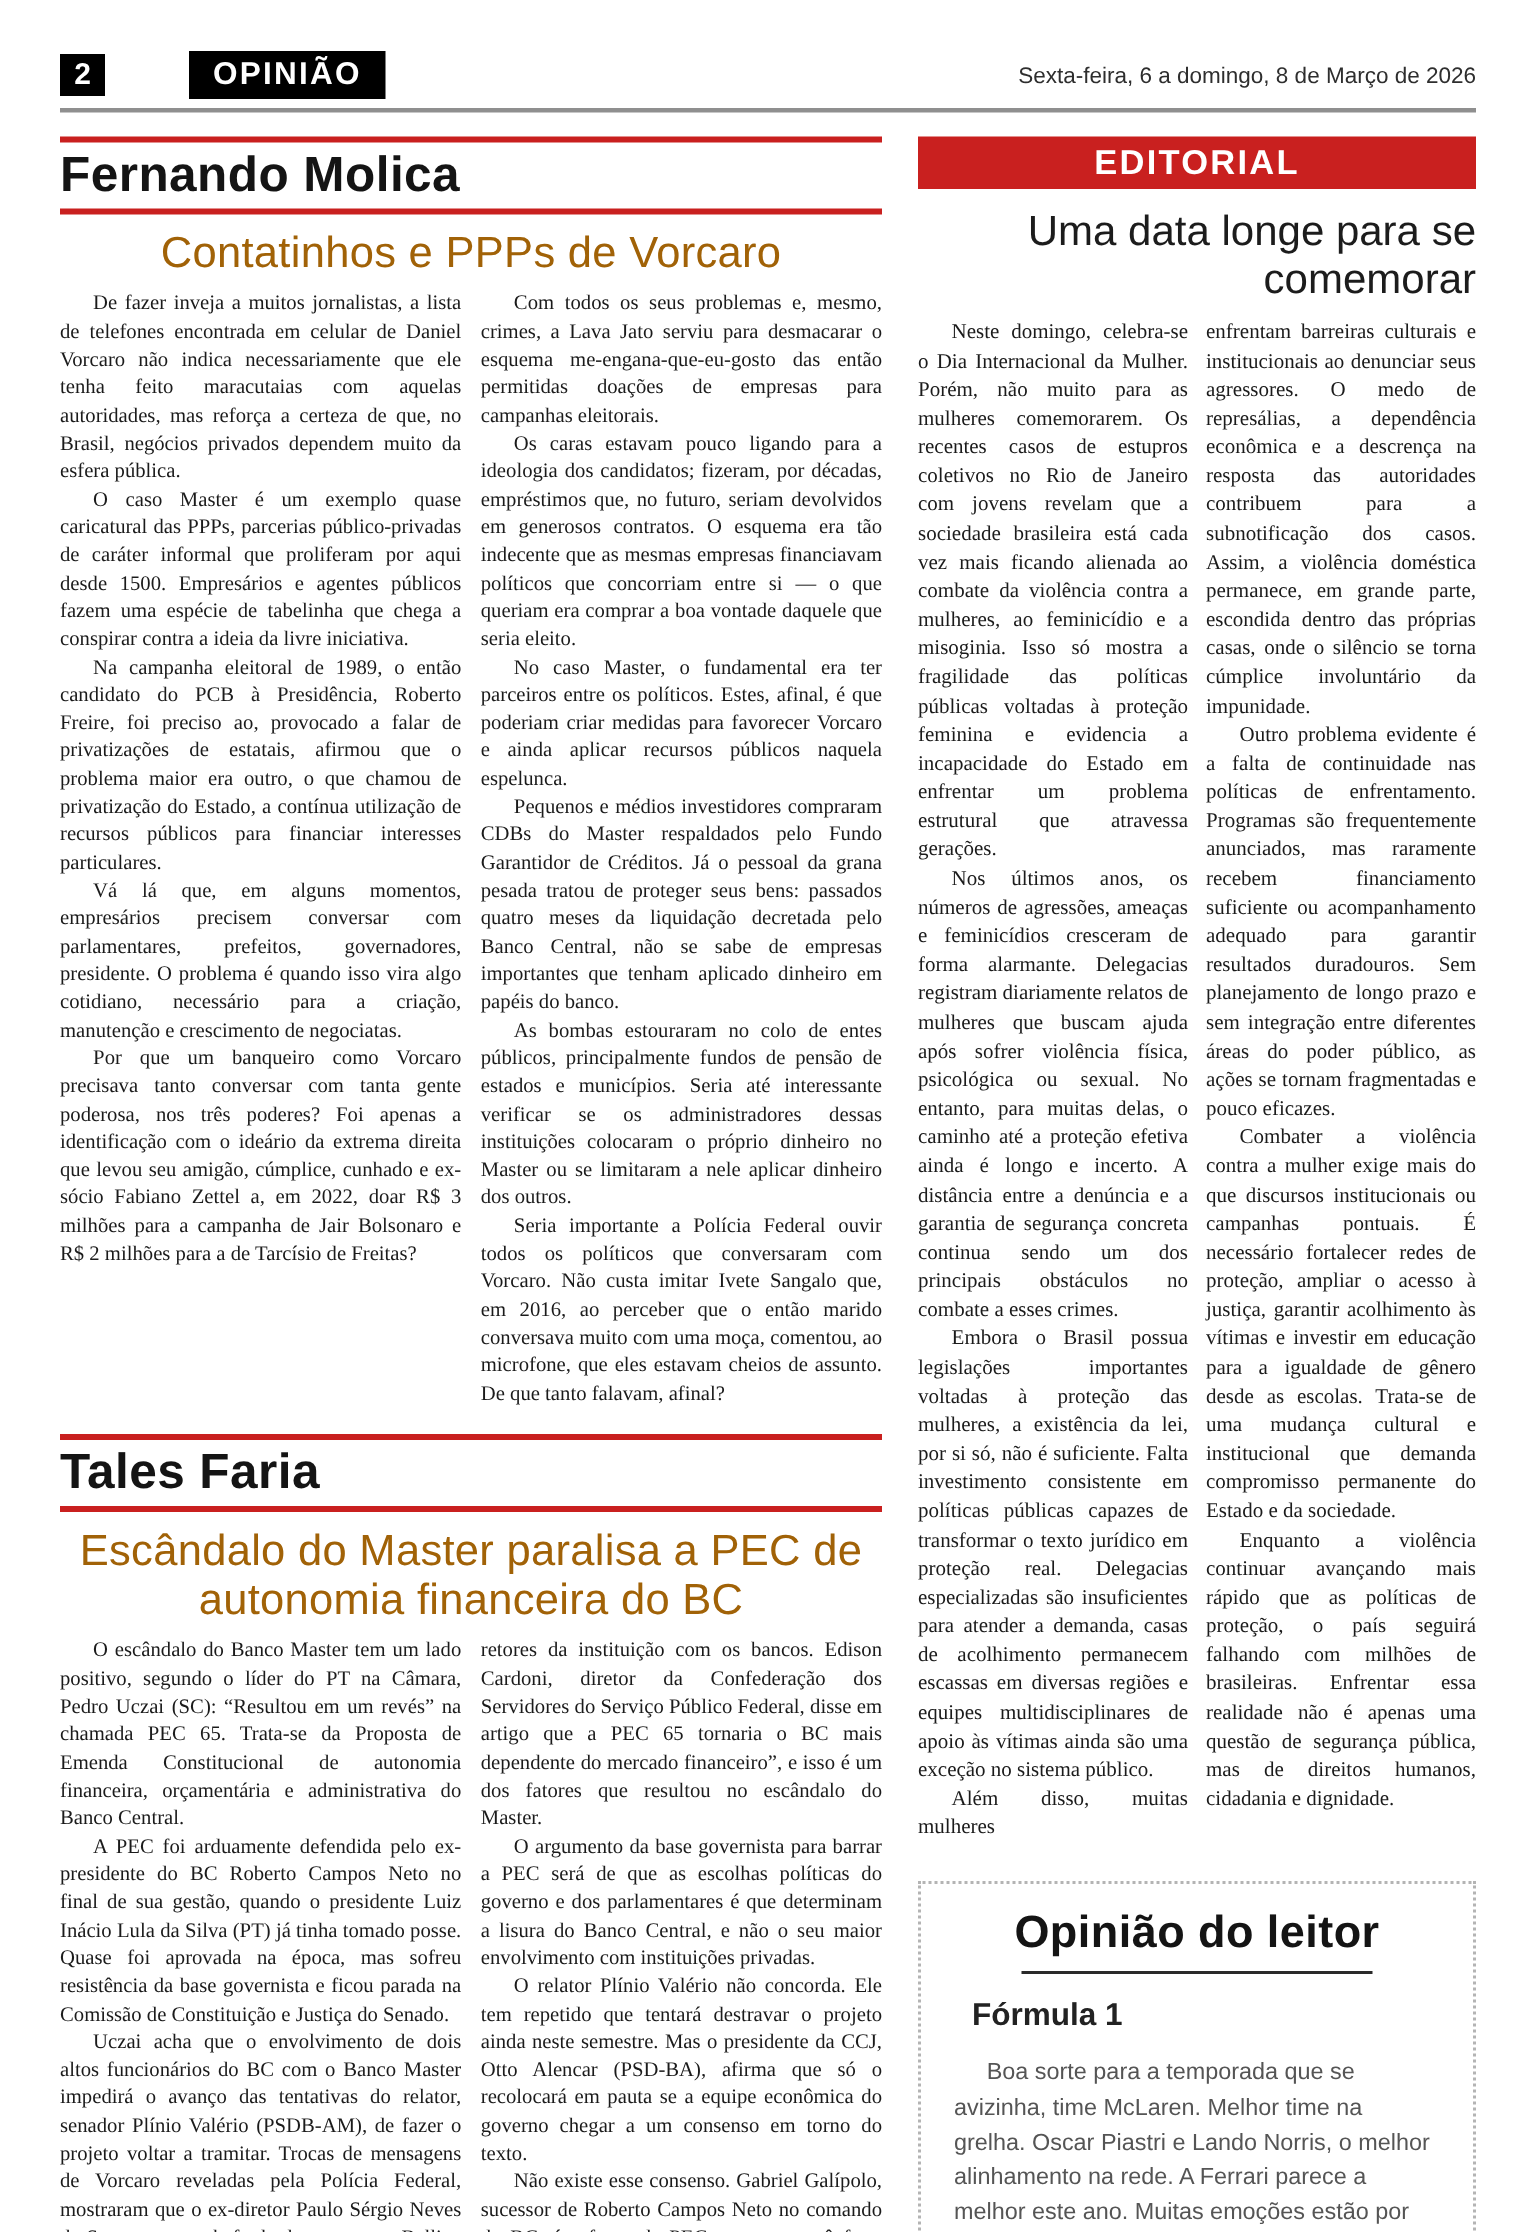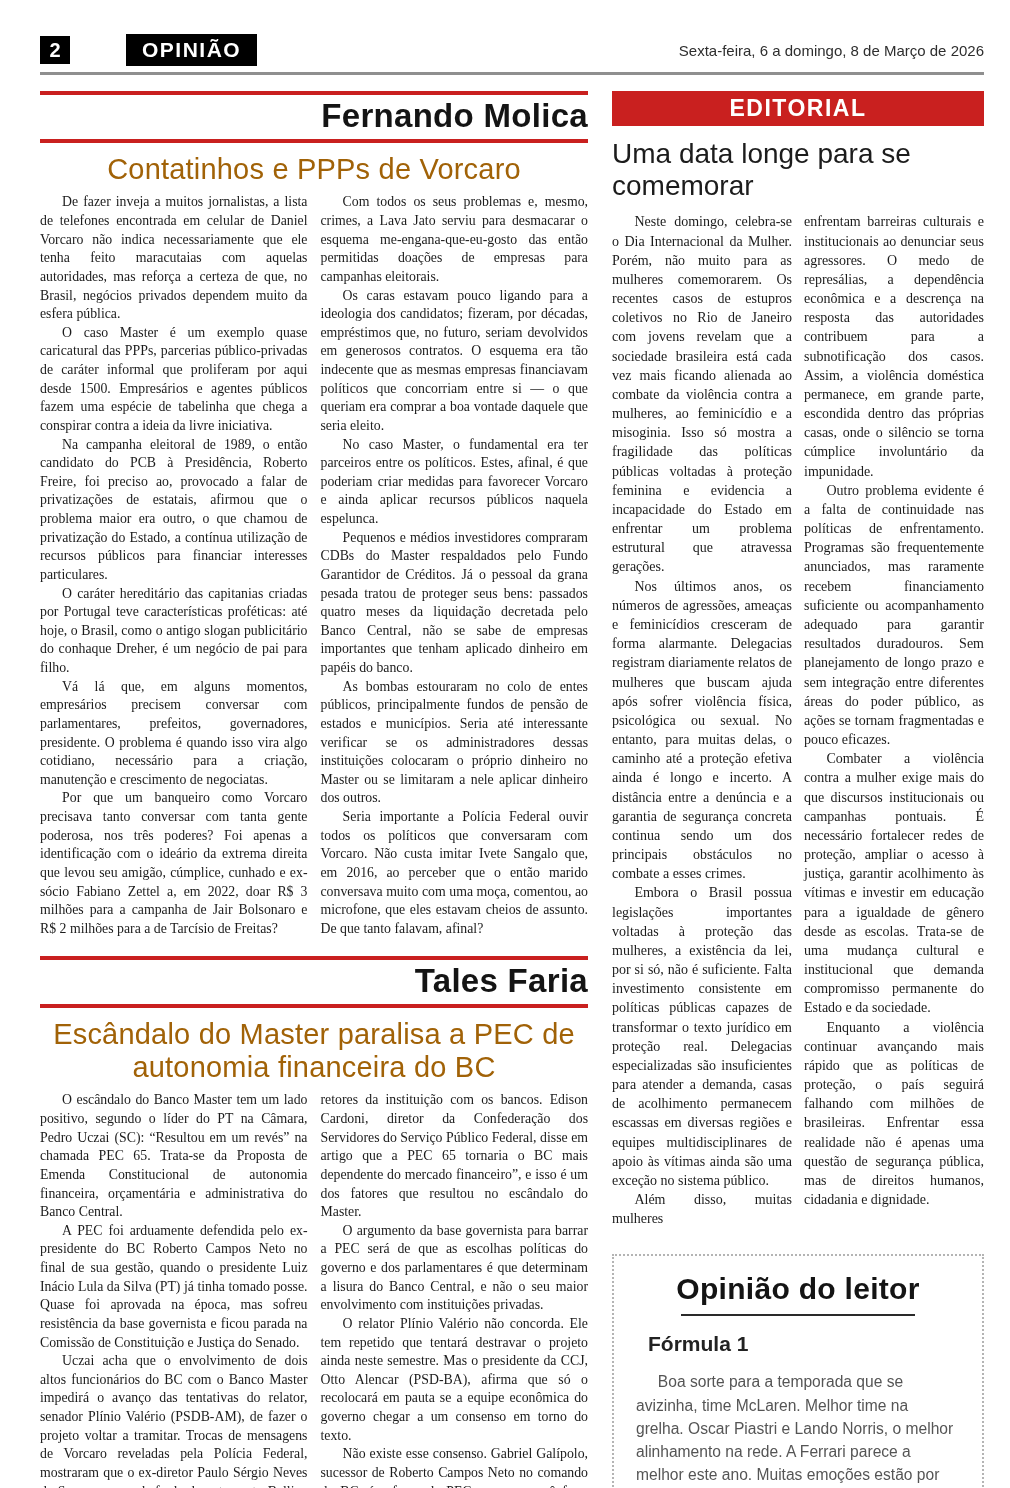--- a/index.html
+++ b/index.html
@@ -31,39 +31,39 @@
   }
   .edition-date{
     flex:1; text-align:right; font-family:"Liberation Sans",sans-serif;
     font-size:15px; color:#2e2e2e;
   }
   
   .content{ display:grid; grid-template-columns:548px 372px; column-gap:24px; margin-top:16px; }
   
   .red-rule{ height:4px; background:var(--accent); }
   .author-name{
-    font-family:"Liberation Sans",sans-serif; font-weight:700; text-align:right;
+    font-family:"Liberation Sans",sans-serif; font-weight:700; text-align:left;
     font-size:33px; color:#141414; padding:2px 0 4px; letter-spacing:.3px;
   }
   .article-title{
     font-family:"Liberation Sans",sans-serif; font-weight:400; text-align:center;
     font-size:29px; color:#a16207; margin:10px 0 8px; line-height:1.12; letter-spacing:.2px;
   }
   .cols{ display:flex; gap:13px; }
   .col{ flex:1; text-align:justify; font-size:13.8px; line-height:1.35; hyphens:auto; }
   .col p{ margin:0; text-indent:1.6em; }
   .col.continued p:first-child{ text-indent:0; }
   
   .editorial-banner{
     background:var(--accent); color:#fff; text-align:center;
     font-family:"Liberation Sans",sans-serif; font-weight:700; font-size:23px;
     letter-spacing:1.5px; padding:4px 0;
   }
   .editorial-title{
-    font-family:"Liberation Sans",sans-serif; font-weight:400; text-align:left;
+    font-family:"Liberation Sans",sans-serif; font-weight:400; text-align:right;
     font-size:28px; color:#1c1c1c; margin:12px 0 10px; line-height:1.15;
   }
   .editorial .cols{ gap:12px; }
   .editorial .col{ font-size:14px; line-height:1.37; }
   .section-block{ margin-top:18px; }
   
   .reader-box{
     border:2px dotted #b4b4b4; margin-top:26px; padding:16px 22px 14px;
     font-family:"Liberation Sans",sans-serif;
   }
@@ -94,21 +94,20 @@
       <section>
         <div class="red-rule"></div>
         <div class="author-name">Fernando Molica</div>
         <div class="red-rule"></div>
         <h1 class="article-title">Contatinhos e PPPs de Vorcaro</h1>
         <div class="cols">
           <div class="col">
               <p>De fazer inveja a muitos jornalistas, a lista de telefones encontrada em celular de Daniel Vorcaro não indica necessariamente que ele tenha feito maracutaias com aquelas autoridades, mas reforça a certeza de que, no Brasil, negócios privados dependem muito da esfera pública.</p>
               <p>O caso Master é um exemplo quase caricatural das PPPs, parcerias público-privadas de caráter informal que proliferam por aqui desde 1500. Empresários e agentes públicos fazem uma espécie de tabelinha que chega a conspirar contra a ideia da livre iniciativa.</p>
               <p>Na campanha eleitoral de 1989, o então candidato do PCB à Presidência, Roberto Freire, foi preciso ao, provocado a falar de privatizações de estatais, afirmou que o problema maior era outro, o que chamou de privatização do Estado, a contínua utilização de recursos públicos para financiar interesses particulares.</p>
-              <p>O caráter hereditário das capitanias criadas por Portugal teve características proféticas: até hoje, o Brasil, como o antigo slogan publicitário do conhaque Dreher, é um negócio de pai para filho.</p>
               <p>Vá lá que, em alguns momentos, empresários precisem conversar com parlamentares, prefeitos, governadores, presidente. O problema é quando isso vira algo cotidiano, necessário para a criação, manutenção e crescimento de negociatas.</p>
               <p>Por que um banqueiro como Vorcaro precisava tanto conversar com tanta gente poderosa, nos três poderes? Foi apenas a identificação com o ideário da extrema direita que levou seu amigão, cúmplice, cunhado e ex-sócio Fabiano Zettel a, em 2022, doar R$ 3 milhões para a campanha de Jair Bolsonaro e R$ 2 milhões para a de Tarcísio de Freitas?</p>
             </div>
           <div class="col">
               <p>Com todos os seus problemas e, mesmo, crimes, a Lava Jato serviu para desmacarar o esquema me-engana-que-eu-gosto das então permitidas doações de empresas para campanhas eleitorais.</p>
               <p>Os caras estavam pouco ligando para a ideologia dos candidatos; fizeram, por décadas, empréstimos que, no futuro, seriam devolvidos em generosos contratos. O esquema era tão indecente que as mesmas empresas financiavam políticos que concorriam entre si — o que queriam era comprar a boa vontade daquele que seria eleito.</p>
               <p>No caso Master, o fundamental era ter parceiros entre os políticos. Estes, afinal, é que poderiam criar medidas para favorecer Vorcaro e ainda aplicar recursos públicos naquela espelunca.</p>
               <p>Pequenos e médios investidores compraram CDBs do Master respaldados pelo Fundo Garantidor de Créditos. Já o pessoal da grana pesada tratou de proteger seus bens: passados quatro meses da liquidação decretada pelo Banco Central, não se sabe de empresas importantes que tenham aplicado dinheiro em papéis do banco.</p>
               <p>As bombas estouraram no colo de entes públicos, principalmente fundos de pensão de estados e municípios. Seria até interessante verificar se os administradores dessas instituições colocaram o próprio dinheiro no Master ou se limitaram a nele aplicar dinheiro dos outros.</p>
               <p>Seria importante a Polícia Federal ouvir todos os políticos que conversaram com Vorcaro. Não custa imitar Ivete Sangalo que, em 2016, ao perceber que o então marido conversava muito com uma moça, comentou, ao microfone, que eles estavam cheios de assunto. De que tanto falavam, afinal?</p>

